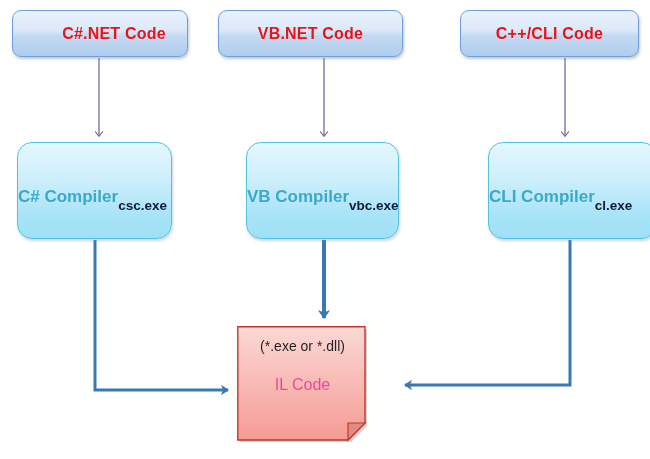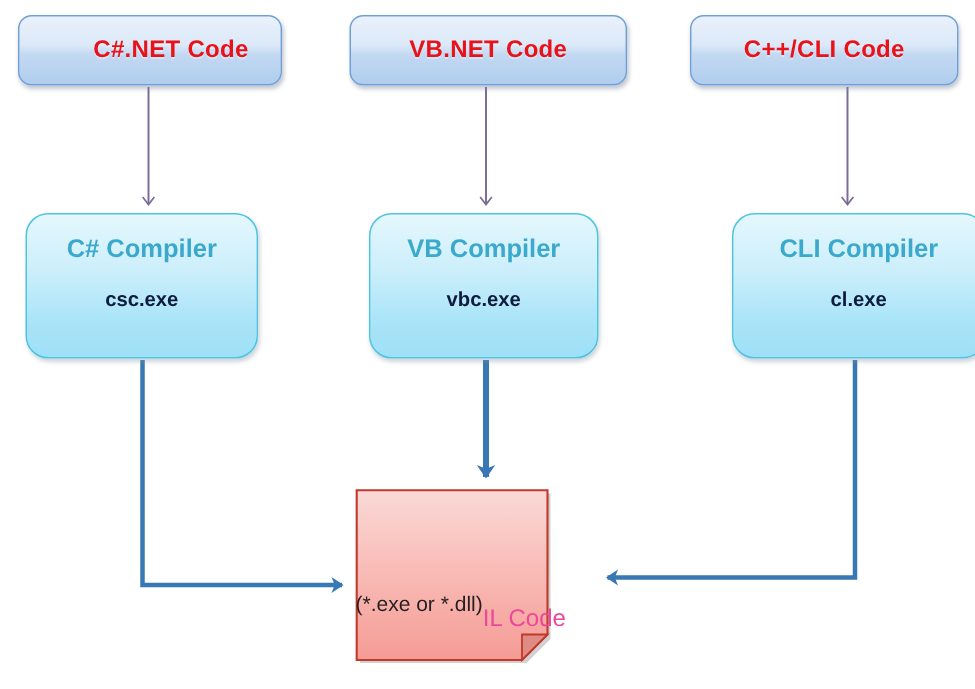--- a/index.html
+++ b/index.html
@@ -41,21 +41,20 @@
   
   .comp-box {
     position: absolute;
     box-sizing: border-box;
     height: 97px;
     border: 1.5px solid #4fc3e0;
     border-radius: 15px;
     background: linear-gradient(to bottom, #e4f7fd 0%, #cdeffb 38%, #a9e4f8 75%, #9fe0f6 100%);
     box-shadow: 1px 2px 3px rgba(130,150,165,0.40);
     display: flex;
-    flex-direction: column;
     align-items: center;
     justify-content: flex-start;
     padding-top: 13px;
   }
   .comp-title {
     color: #3aa9cc;
     font-size: 17px;
     font-weight: bold;
     white-space: nowrap;
   }
@@ -80,27 +79,26 @@
     top: 0;
     overflow: visible;
   }
   .il-text {
     position: absolute;
     left: 0;
     top: 0;
     width: 131px;
     height: 117px;
     display: flex;
-    flex-direction: row;
+    flex-direction: column;
     align-items: center;
     justify-content: flex-start;
     padding-top: 12px;
     box-sizing: border-box;
     pointer-events: none;
-    margin-top: 11px;
   }
   .il-line1 {
     color: #241f20;
     font-size: 14px;
     white-space: nowrap;
   }
   .il-line2 {
     margin-top: 22px;
     color: #ec4899;
     font-size: 16px;
@@ -142,21 +140,21 @@
 
     <path d="M324,240 L324,318" fill="none" stroke="#3878b4" stroke-width="4" marker-end="url(#thick-head)"></path>
 
     <path d="M570,240 L570,385 L405,385" fill="none" stroke="#3878b4" stroke-width="3" stroke-linejoin="miter" marker-end="url(#thick-head-sm)"></path>
   </svg>
 
   <div class="src-box" style="left:12px; top:10px; width:176px;padding-left:28px;">
     <span class="src-label">C#.NET Code</span>
   </div>
 
-  <div class="src-box" style="left:233px; top:10px; width:185px;">
+  <div class="src-box" style="left:218px; top:10px; width:185px;">
     <span class="src-label">VB.NET Code</span>
   </div>
 
   <div class="src-box" style="left:460px; top:10px; width:179px;">
     <span class="src-label">C++/CLI Code</span>
   </div>
 
   <div class="comp-box" style="left:17px; top:142px; width:155px;">
     <span class="comp-title">C# Compiler</span>
     <span class="comp-exe">csc.exe</span>

